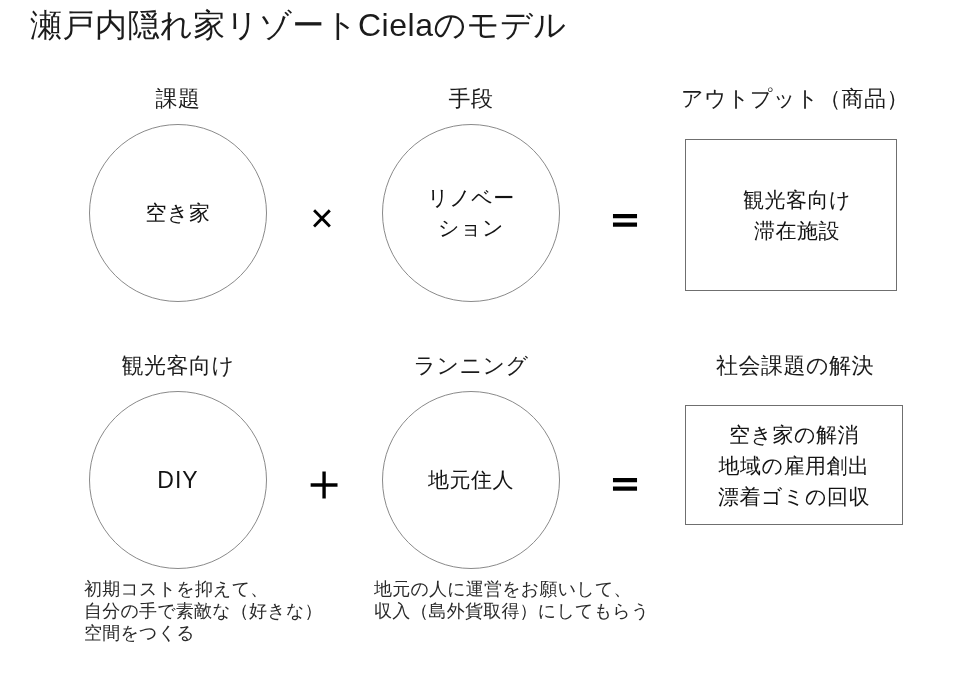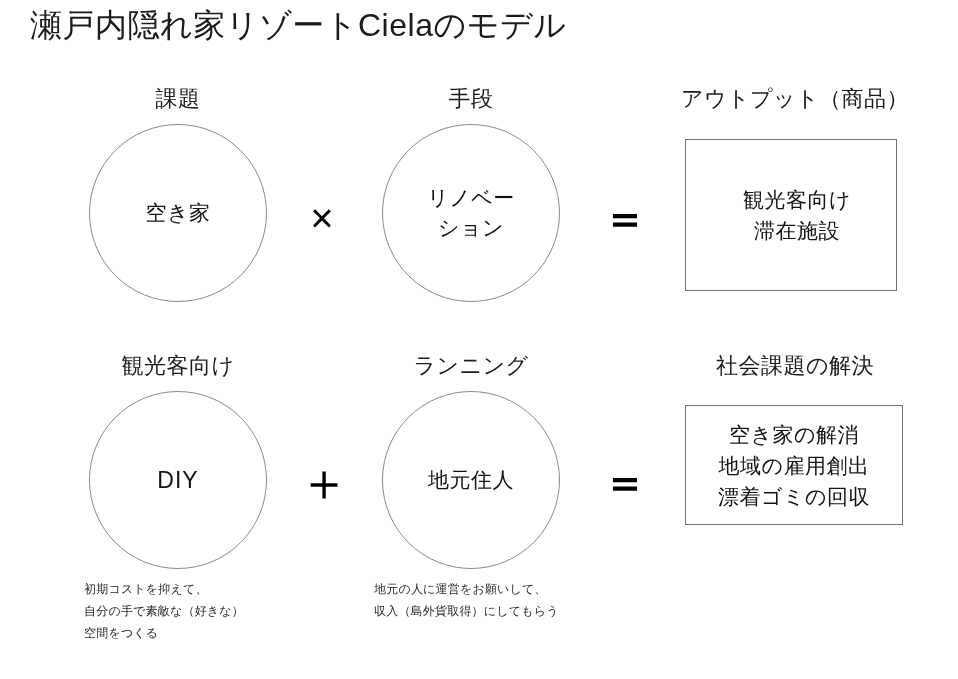--- a/index.html
+++ b/index.html
@@ -106,21 +106,21 @@
     line-height: 31px;
     letter-spacing: 0.5px;
     text-align: center;
     color: #131313;
     white-space: pre-line;
   }
 
   
   .note {
     position: absolute;
-    font-size: 12px;
+    font-size: 18px;
     line-height: 22px;
     letter-spacing: 0.2px;
     color: #2a2a2a;
     white-space: pre-line;
   }
 </style>
 </head>
 <body>
 
 <div id="canvas">

